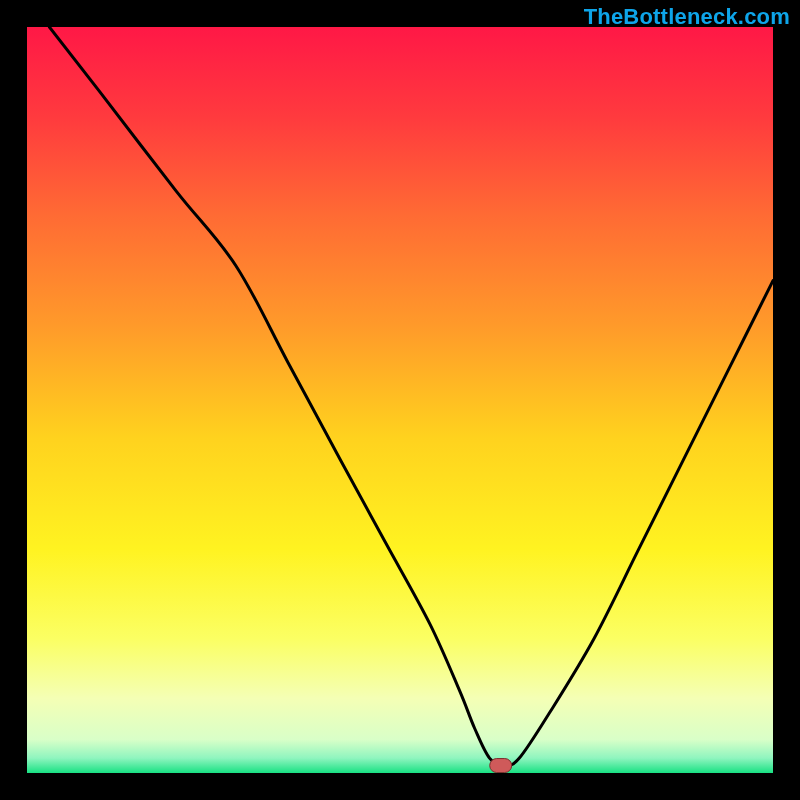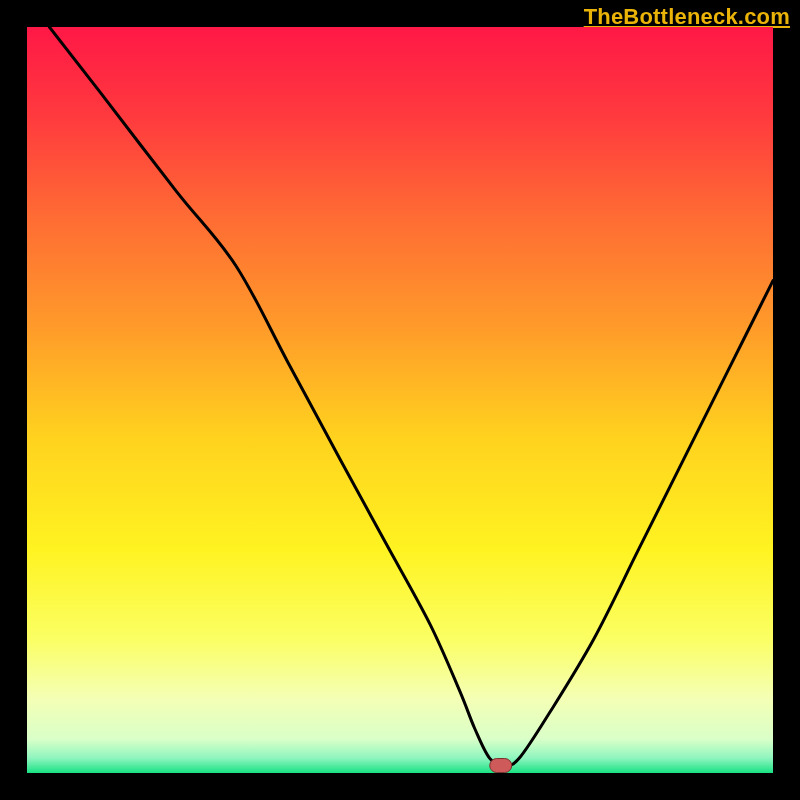--- a/index.html
+++ b/index.html
@@ -26,23 +26,22 @@
     height: 746px;
     overflow: hidden;
   }
   .attribution {
     position: absolute;
     top: 4px;
     right: 10px;
     font-family: Arial, Helvetica, sans-serif;
     font-size: 22px;
     font-weight: 600;
-    color: #eab308;
+    color: #0ea5e9;
     letter-spacing: 0.2px;
-    text-decoration: underline;
   }
   svg { display: block; }
 </style>
 </head>
 <body>
 
 <div class="frame">
   <div class="attribution">TheBottleneck.com</div>
 
   <div class="plot">

